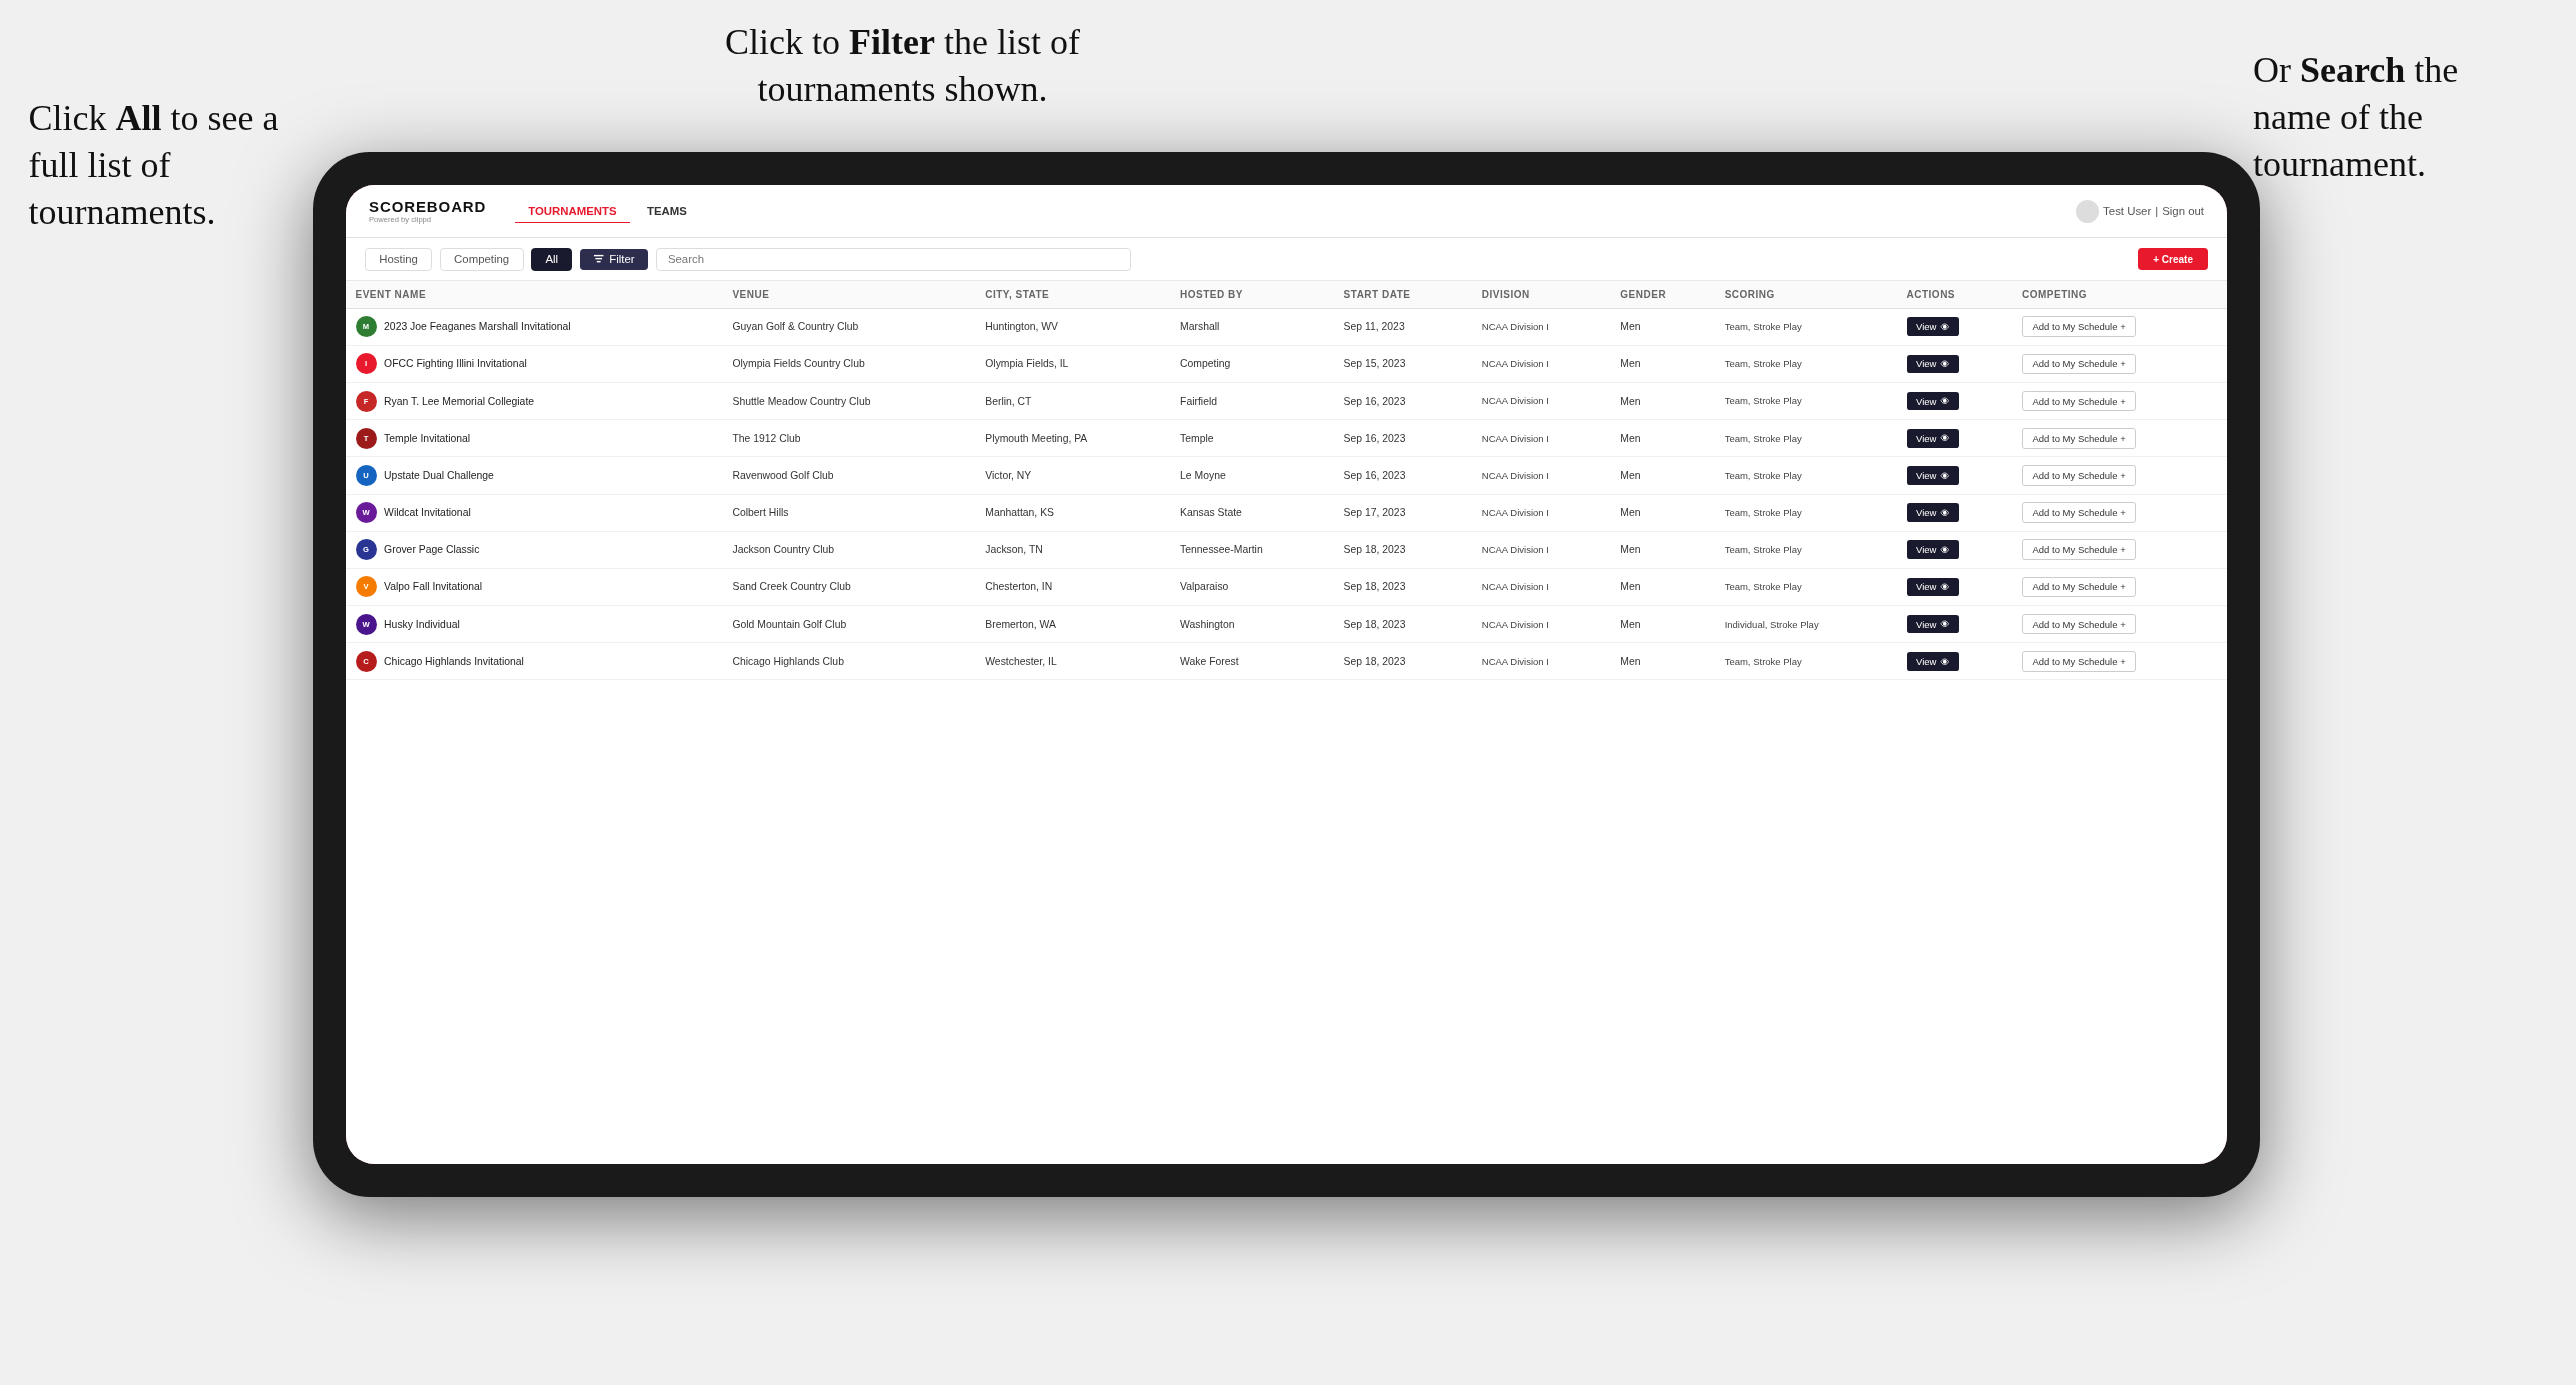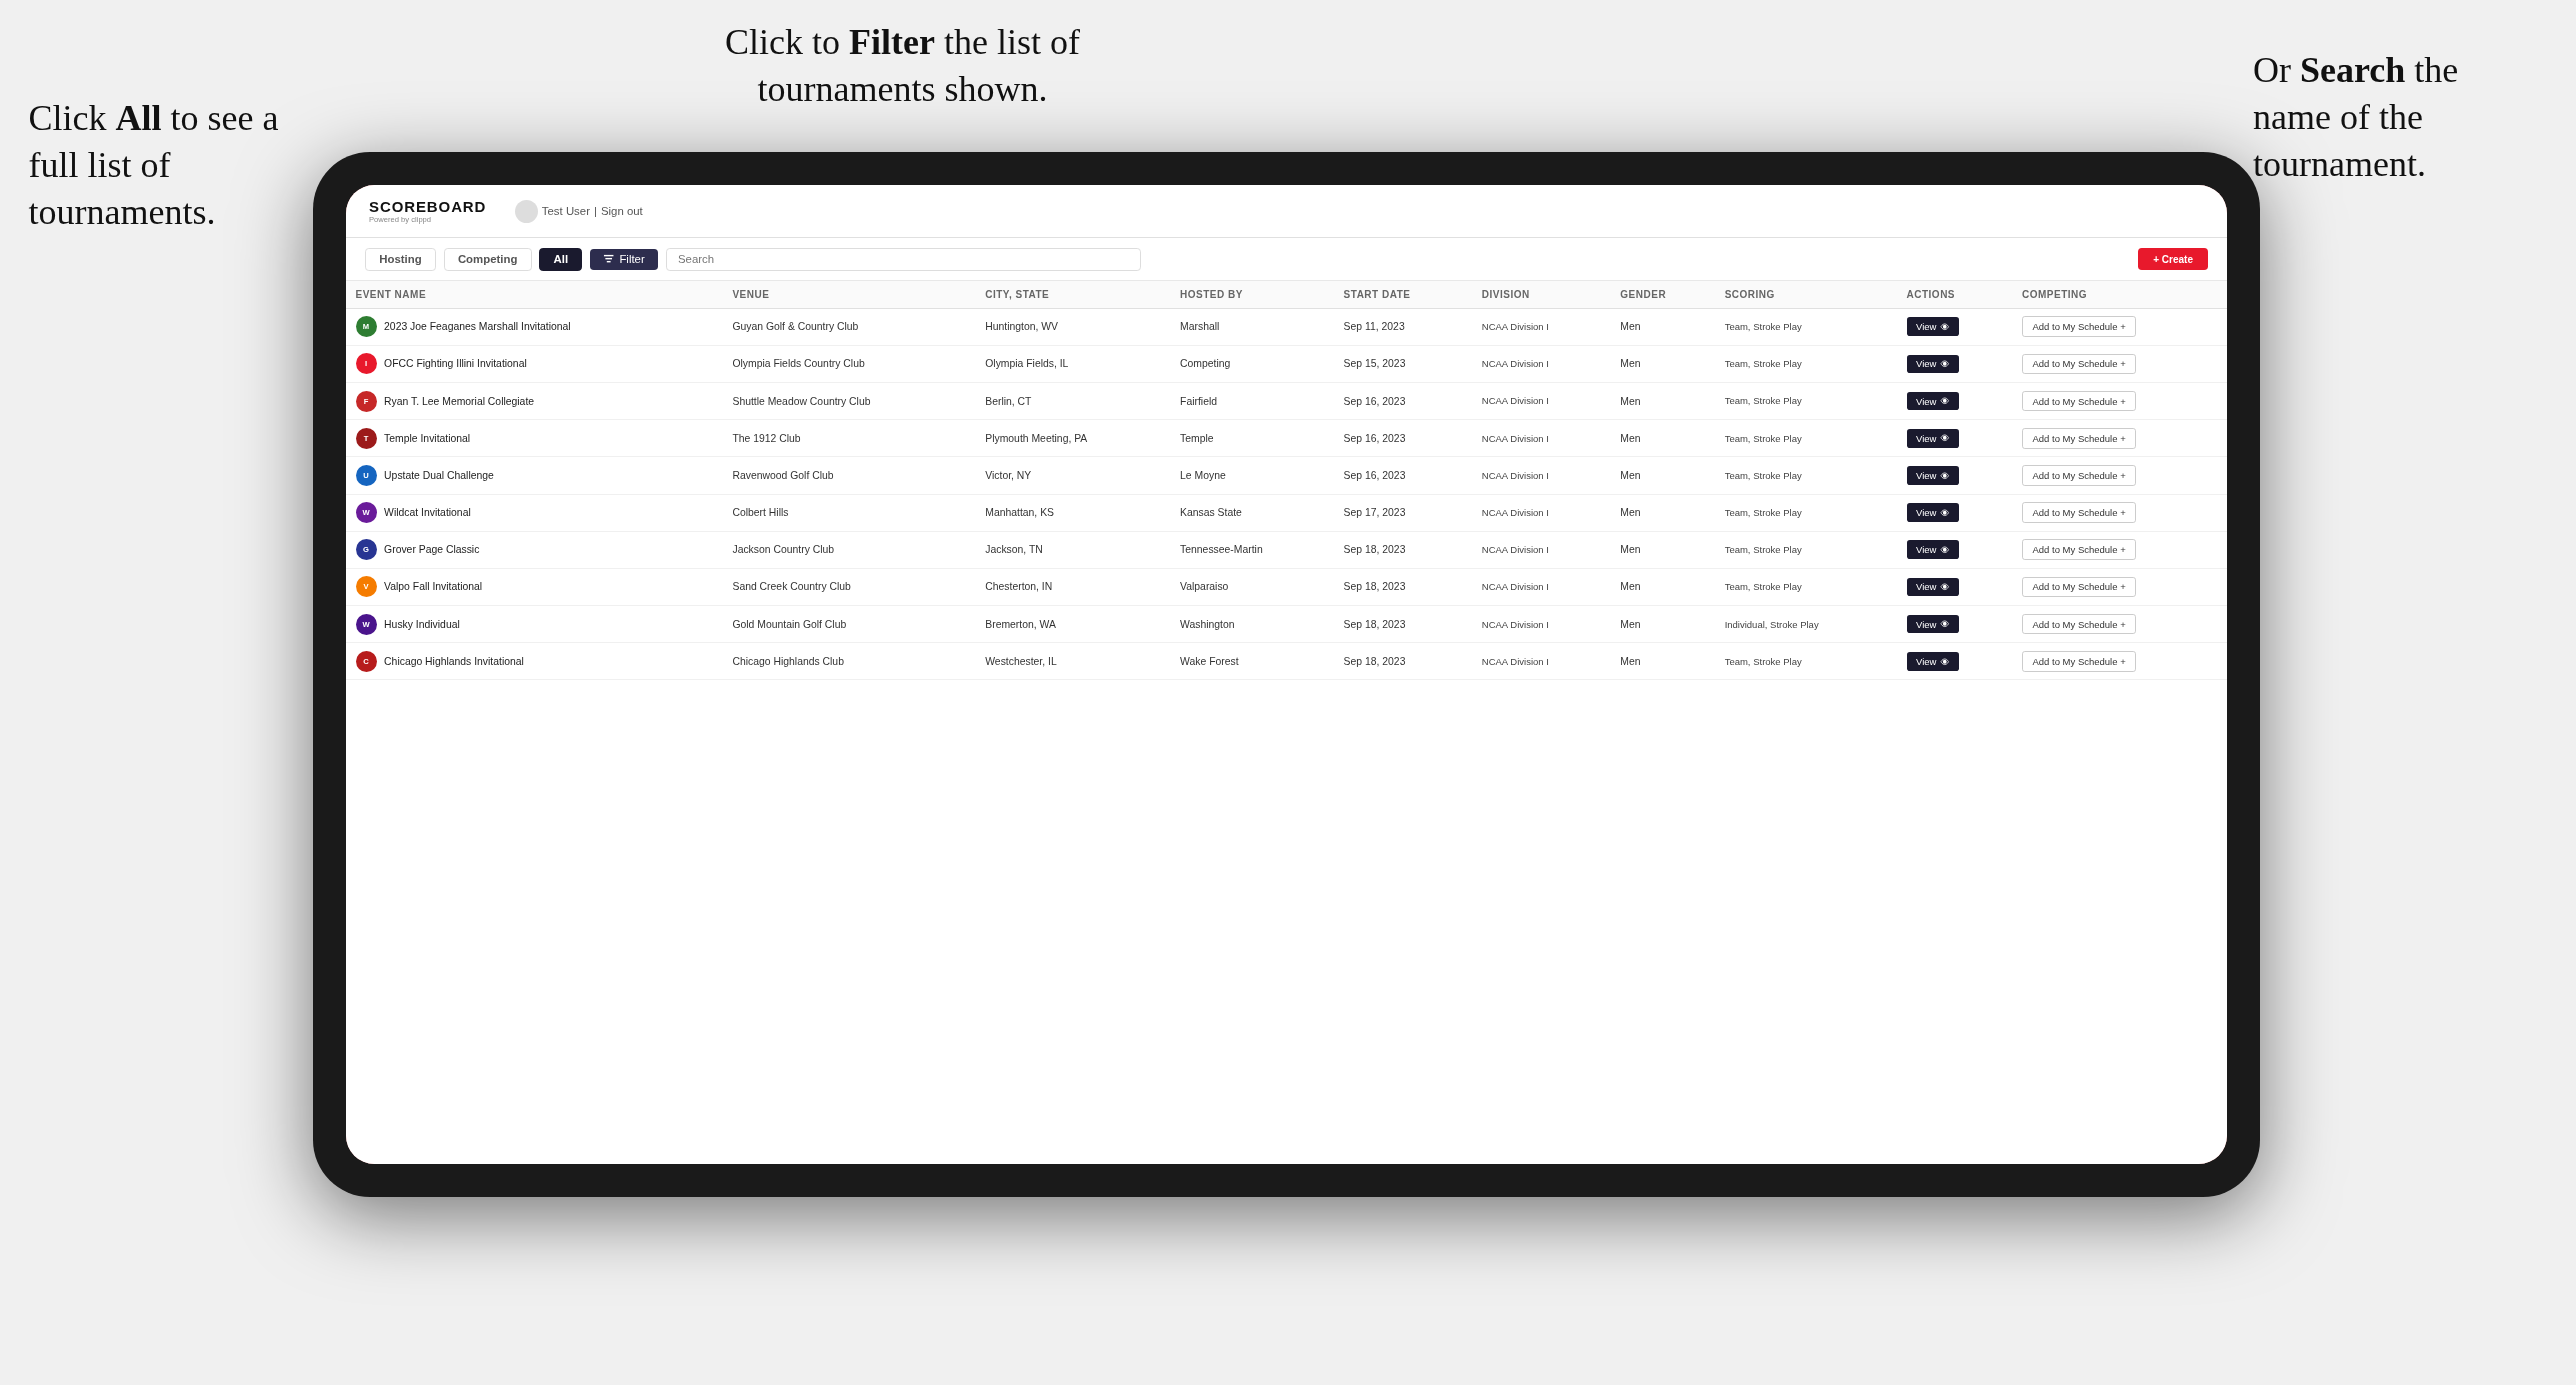--- a/index.html
+++ b/index.html
@@ -127,21 +127,20 @@
       flex-shrink: 0;
     }
     .filter-tab {
       padding: 4.7px 13.3px;
       border: 0.9px solid #ddd;
       border-radius: 3.8px;
       font-size: 11.4px;
       color: #555;
       cursor: pointer;
       background: white;
-      font-weight: bold;
     }
     .filter-tab.active-tab {
       background: #1a1a2e;
       color: white;
       border-color: #1a1a2e;
     }
     .filter-btn {
       display: flex;
       align-items: center;
       gap: 4.7px;
@@ -297,20 +296,24 @@
   <polygon points="1300,480 1318,460 1324,488" fill="#e8192c"></polygon>
 </svg>
 
 <div class="tablet-frame">
   <div class="tablet-screen">
 
     <div class="top-nav">
       <div class="scoreboard-logo">
         <span class="logo-title">SCOREBOARD</span>
         <span class="logo-subtitle">Powered by clippd</span>
+      </div>
+      <div class="nav-links">
+        <span class="nav-link active">TOURNAMENTS</span>
+        <span class="nav-link">TEAMS</span>
       </div>
       <div class="nav-right">
         <div class="user-avatar"></div>
         <span>Test User</span>
         <span> | </span>
         <span style="cursor:pointer; color:#555;">Sign out</span>
       </div>
     </div>
 
     <div class="filter-bar">

